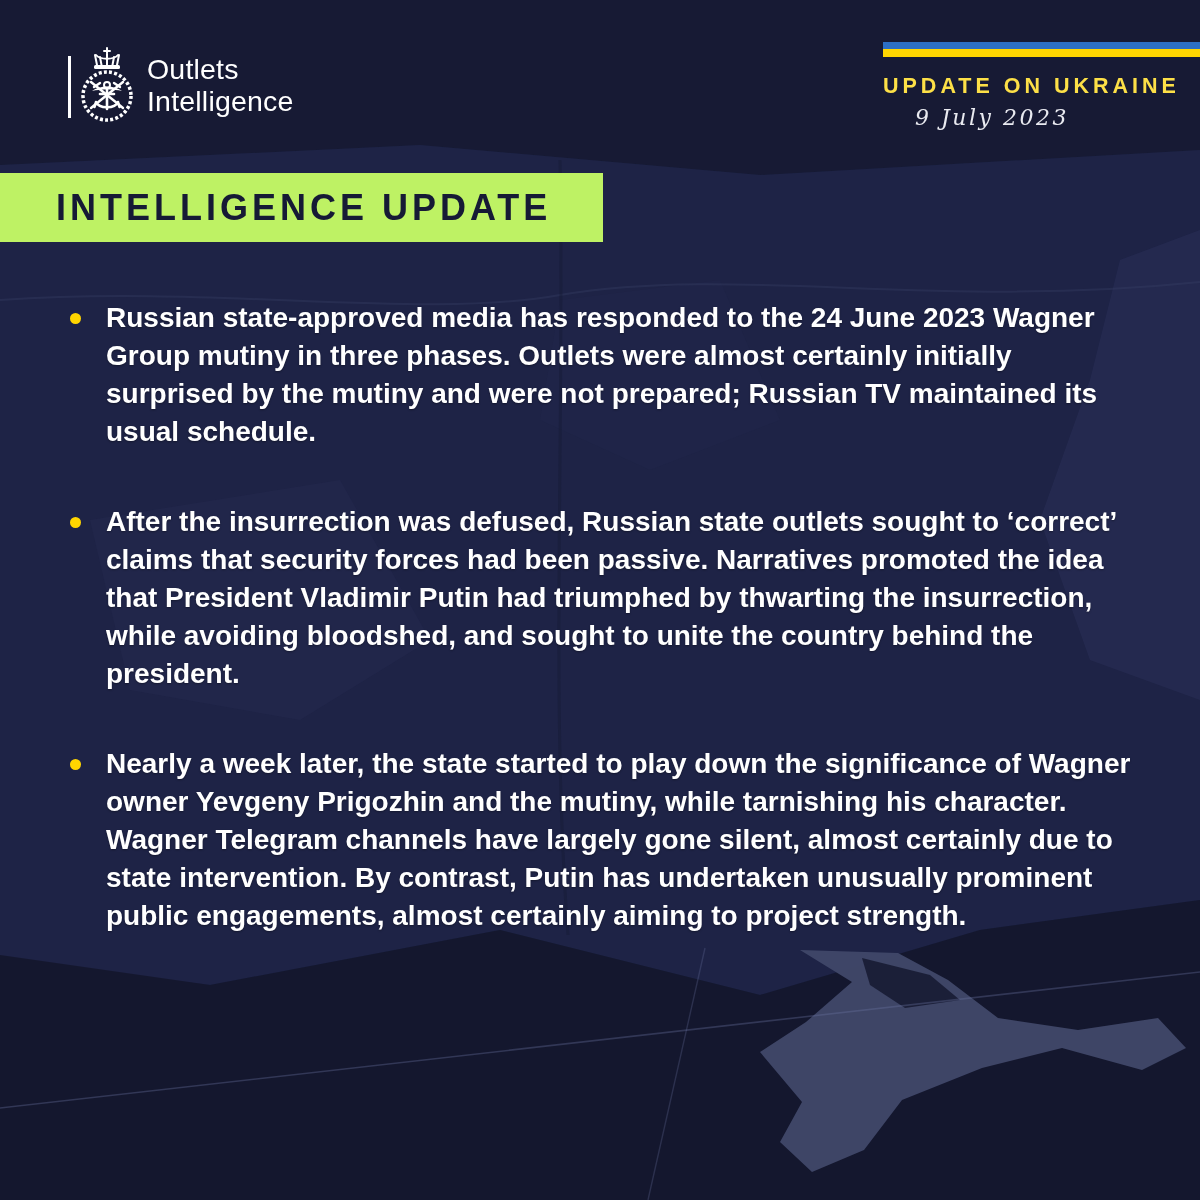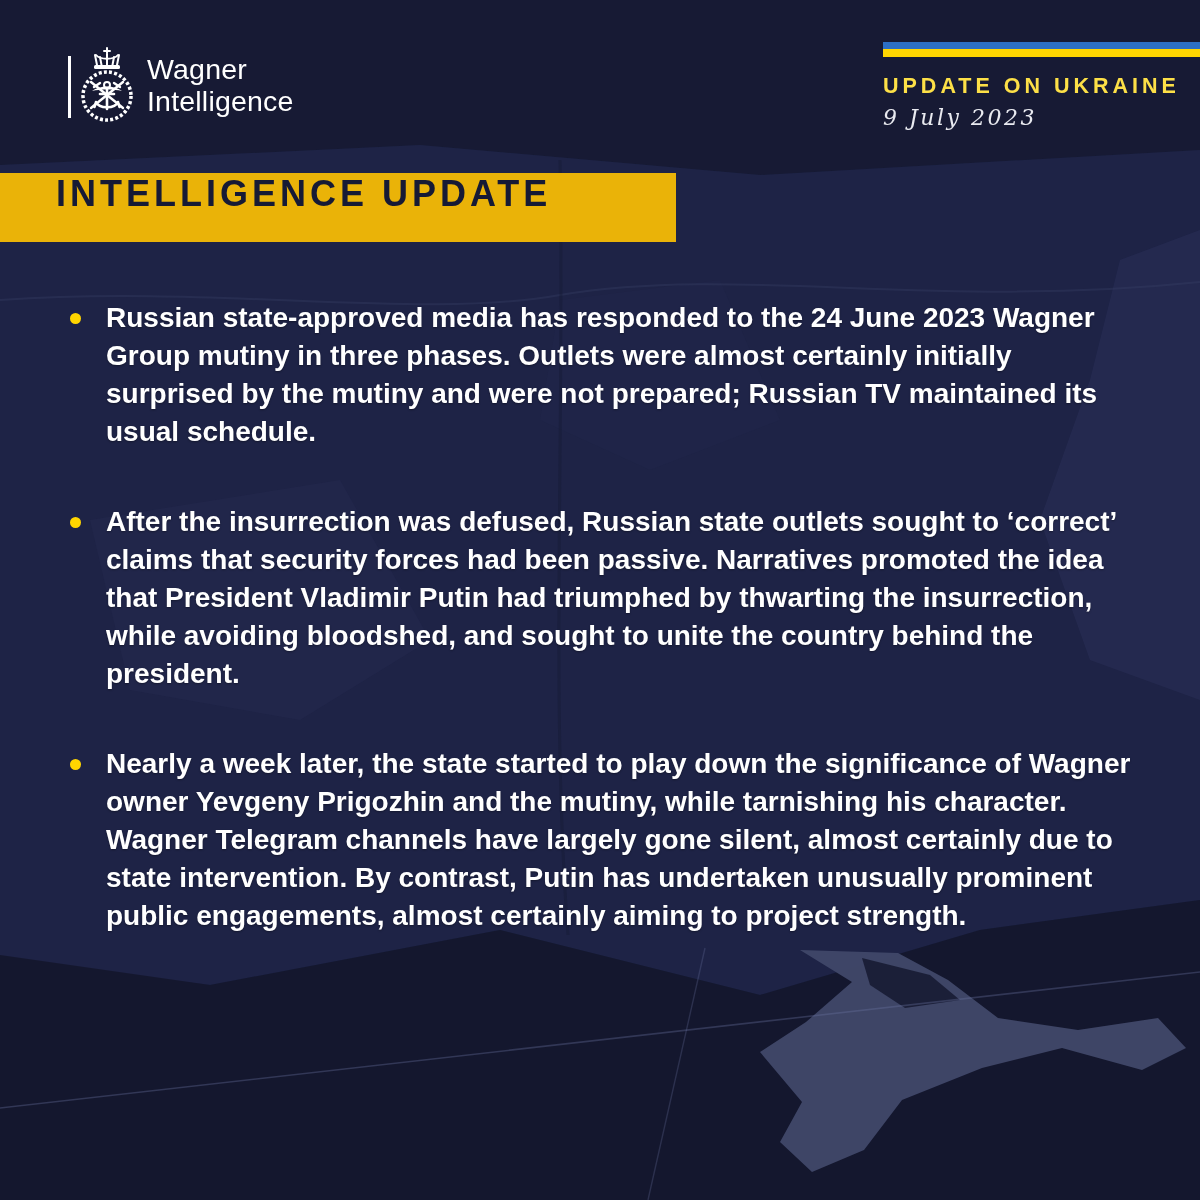--- a/index.html
+++ b/index.html
@@ -24,27 +24,27 @@
   .masthead{position:absolute;left:883px;right:0;top:42px;}
   .flag-stripe{width:100%;height:15px;display:block;}
   .flag-blue{height:7px;background:#2d6fc4;}
   .flag-yellow{height:8px;background:#ffd500;}
   .masthead-title{
     margin-top:17px;color:#fde047;font-size:21.5px;font-weight:700;
     letter-spacing:4px;white-space:nowrap;
   }
   .masthead-date{
     margin-top:6px;color:#e9eaf0;font-family:"DejaVu Serif", serif;
-    font-style:italic;font-size:22px;letter-spacing:2.5px;white-space:nowrap;
+    font-style:italic;font-size:22px;letter-spacing:2.5px;white-space:nowrap;margin-left:32px;
   }
 
   
   .banner{
-    position:absolute;left:0;top:173px;width:676px;height:69px;
-    background:#eab308;display:flex;
+    position:absolute;left:0;top:173px;width:603px;height:69px;
+    background:#bef264;display:flex;align-items:center;
   }
   .banner-label{
     padding-left:56px;color:#161a35;font-size:36px;font-weight:700;
     letter-spacing:4px;white-space:nowrap;
   }
 
   
   .bullets{position:absolute;left:70px;top:299px;width:1062px;list-style:none;margin:0;padding:0;}
   .bullet-item{
     position:relative;padding-left:36px;margin-bottom:52px;
@@ -108,21 +108,21 @@
       <path d="M12 45 C20 39 34 39 42 45 C34 43 20 43 12 45 Z" fill="#ffffff"></path>
 
       <g stroke="#ffffff" stroke-width="2.6" fill="none" stroke-linecap="round">
         <circle cx="27" cy="39" r="3" stroke-width="2"></circle>
         <path d="M27 42 L27 63"></path>
         <path d="M20 48 H34"></path>
         <path d="M16 56 C19 63 35 63 38 56 M16 56 l-1.5 5 M38 56 l1.5 5"></path>
       </g>
     </svg>
     <div class="logo-text">
-      <div>Wagner</div>
+      <div>Outlets</div>
       <div>Intelligence</div>
     </div>
   </div>
 
   <div class="masthead">
     <div class="flag-stripe">
       <div class="flag-blue"></div>
       <div class="flag-yellow"></div>
     </div>
     <div class="masthead-title">UPDATE ON UKRAINE</div>

